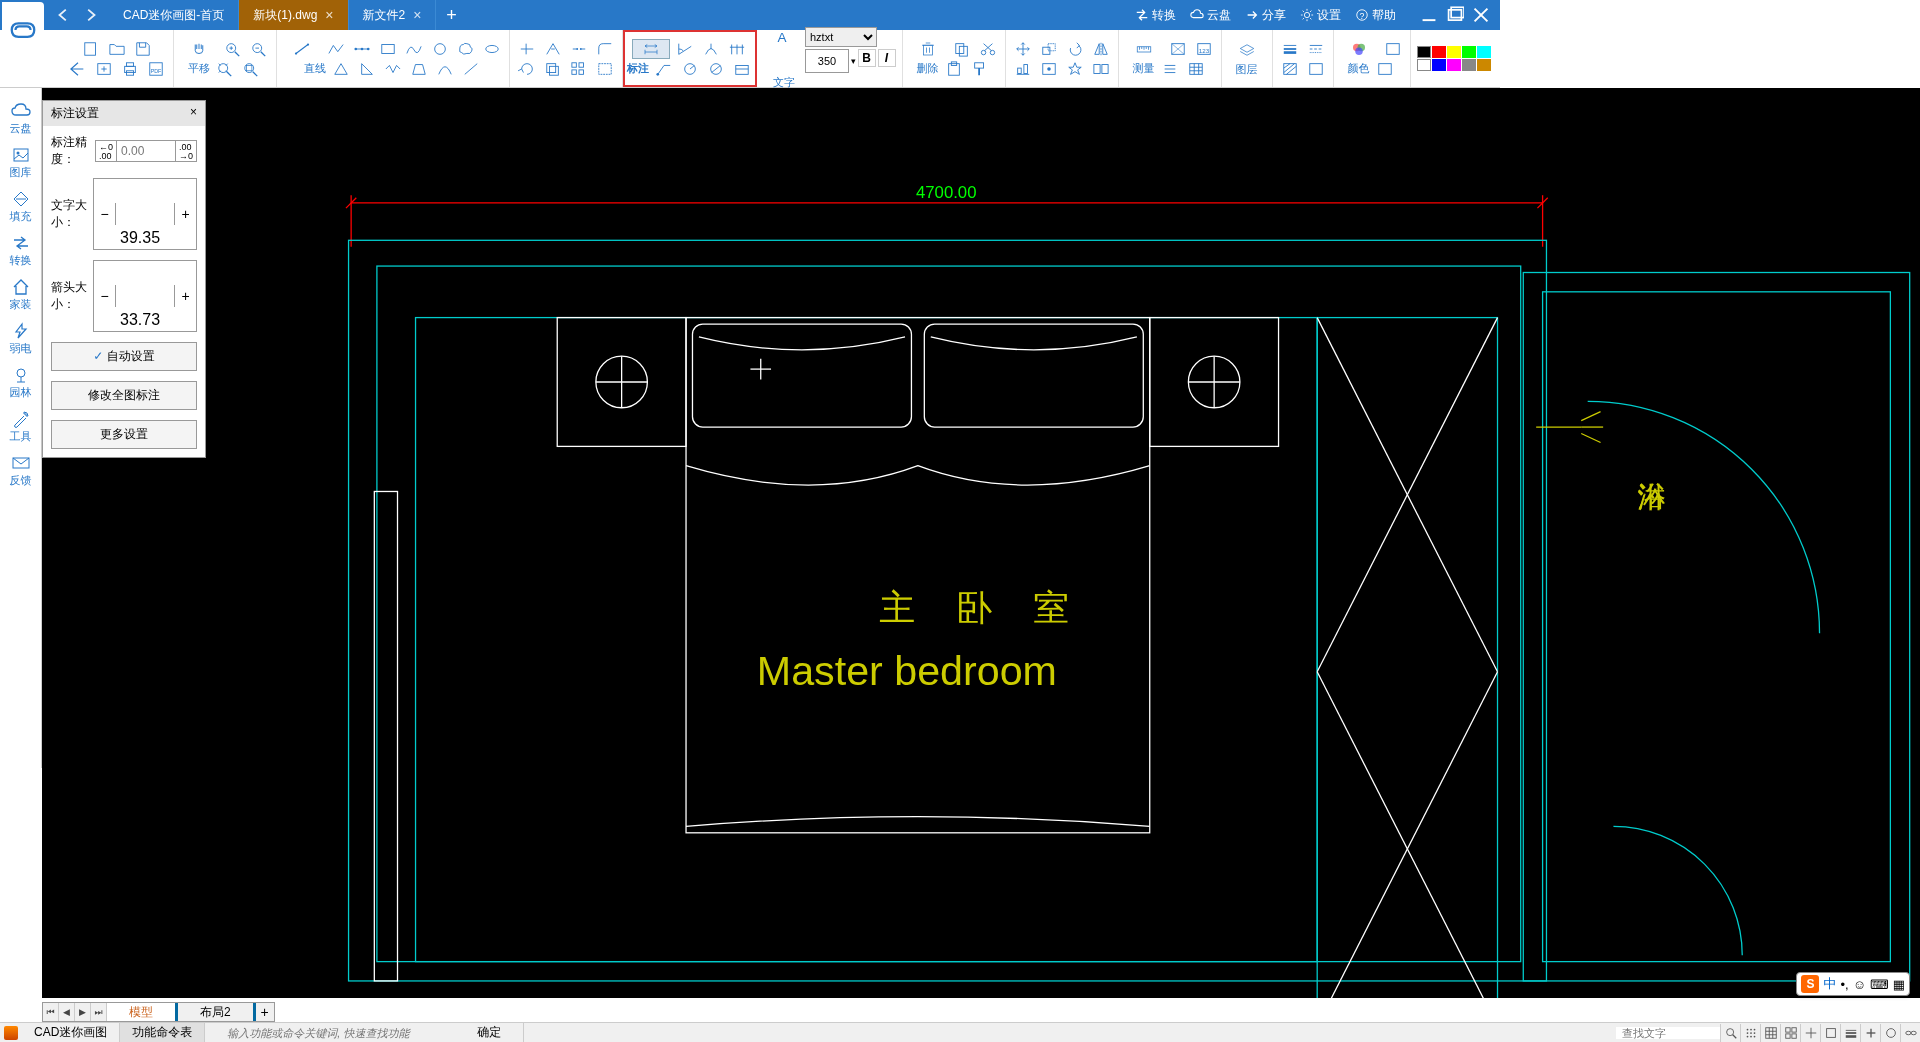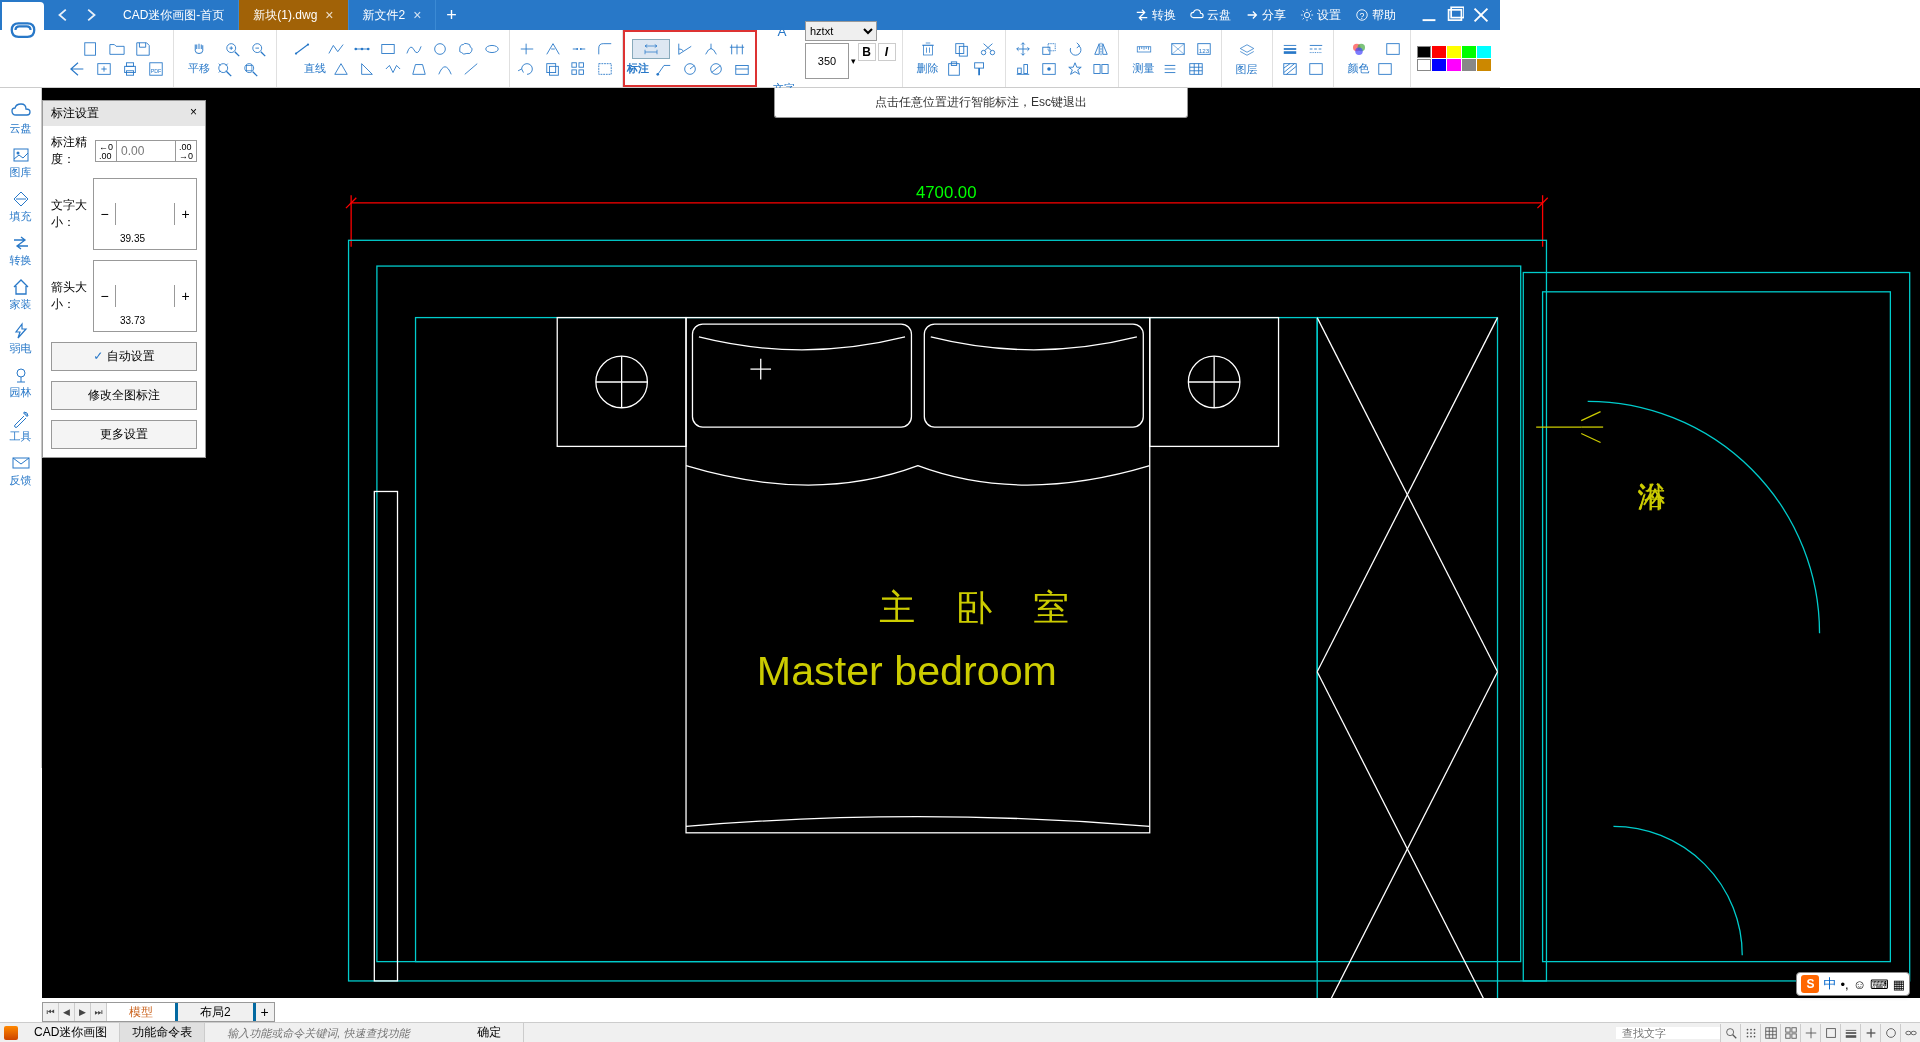--- a/index.html
+++ b/index.html
@@ -25,41 +25,41 @@
   
   .ribbon { height: 58px; background: #fff; border-bottom: 1px solid #ccc; display:flex; align-items:stretch; padding-left: 55px; }
   .rgrp { display:flex; flex-direction:column; align-items:center; justify-content:center; padding: 0 6px; border-right: 1px solid #e0e0e0; }
   .rgrp-row { display:flex; gap: 4px; }
   .rlabel { font-size: 11px; color: #2878c8; margin-top: 2px; }
   .ribbtn { width: 22px; height: 20px; display:flex; align-items:center; justify-content:center; cursor:pointer; }
   .ribbtn svg { width: 18px; height: 16px; }
   .big { width: 38px; }
   .highlight-box { border: 2px solid #d33; padding: 2px; font-weight: bold; }
   .font-sel { height: 20px; font-size: 11px; border: 1px solid #999; width: 72px; }
-  .size-sel { height: 36px; font-size: 11px; border: 1px solid #999; width: 44px; text-align: center; }
+  .size-sel { height: 24px; font-size: 11px; border: 1px solid #999; width: 44px; text-align: center; }
   .biu { width: 18px; height: 18px; border: 1px solid #ccc; display:flex; align-items:center; justify-content:center; cursor:pointer; font-weight: bold; }
   .swatch { width: 12px; height: 12px; border-radius: 50%; display:inline-block; }
   .swatch.sq { border-radius: 0; width: 14px; height: 12px; }
   .swatch-grid { display: grid; grid-template-columns: repeat(5, 14px); gap: 1px; }
 
   
   .leftdock { position: absolute; left: 0; top: 88px; width: 42px; background: #fff; border-right: 1px solid #ccc; display:flex; flex-direction:column; align-items:center; padding-top: 10px; gap: 2px; height: 680px; }
   .ld-item { width: 40px; display:flex; flex-direction:column; align-items:center; gap: 1px; cursor:pointer; color: #2878c8; padding: 4px 0; }
   .ld-item svg { width: 20px; height: 18px; }
   .ld-item span { font-size: 11px; }
 
   
   .settings-panel { position:absolute; left: 42px; top: 100px; width: 164px; background: #fff; border: 1px solid #999; z-index: 30; box-shadow: 1px 1px 3px rgba(0,0,0,.15); }
   .sp-title { background: #e6e6e6; padding: 4px 8px; display:flex; justify-content:space-between; font-size: 12px; }
   .sp-body { padding: 8px; display:flex; flex-direction:column; gap: 10px; }
   .sp-row { display:flex; align-items:center; gap: 6px; font-size: 12px; }
   .sp-spin { display:flex; align-items:center; border: 1px solid #999; }
   .sp-spin button { width: 22px; height: 22px; border: none; border-right: 1px solid #999; background: #fff; cursor:pointer; font-size: 14px; }
   .sp-spin button:last-child { border-left: 1px solid #999; border-right: none; }
-  .sp-spin input { width: 58px; border: none; height: 22px; padding: 0 4px; font-size: 10px; margin-top: 48px; }
+  .sp-spin input { width: 58px; border: none; height: 22px; padding: 0 4px; font-size: 16px; margin-top: 48px; }
   .sp-prec { display:flex; align-items:center; gap: 0; }
   .sp-prec-btn { border: 1px solid #999; width: 22px; height: 22px; display:flex; align-items:center; justify-content:center; font-size: 9px; cursor:pointer; line-height: 1; padding-top:1px; }
   .sp-prec-val { border-top: 1px solid #999; border-bottom: 1px solid #999; width: 58px; height: 22px; display:flex; align-items:center; padding: 0 4px; color:#777; font-size:12px; }
   .sp-btn { border: 1px solid #999; background: #f4f4f4; padding: 5px 0; text-align: center; cursor:pointer; font-size: 12px; }
   .sp-btn.check::before { content: "✓ "; color: #2878c8; }
 
   
   .canvas { position:absolute; left: 42px; top: 88px; right: 0; bottom: 44px; background: #000; overflow: hidden; }
   .canvas svg { width: 100%; height: 100%; }
 
@@ -770,21 +770,20 @@
   <div class="ld-item">
       <svg viewBox="0 0 20 18">
         <rect x="2" y="4" width="16" height="10" fill="none" stroke="#2878c8"></rect>
         <path d="M2 4 L10 10 L18 4" fill="none" stroke="#2878c8"></path>
       </svg>
       <span>反馈</span>
     </div>
 </div>
 
 <div class="canvas">
-  <div class="hint">点击任意位置进行智能标注，Esc键退出</div>
   <svg viewBox="0 0 1458 680">
 
     <g stroke="#f00" stroke-width="1">
       <line x1="240" y1="76" x2="1165" y2="76"></line>
       <line x1="240" y1="70" x2="240" y2="110"></line>
       <line x1="1165" y1="70" x2="1165" y2="110"></line>
       <line x1="236" y1="80" x2="244" y2="72"></line>
       <line x1="1161" y1="80" x2="1169" y2="72"></line>
     </g>
     <text x="702" y="72" text-anchor="middle" fill="#0f0" font-size="13">4700.00</text>

